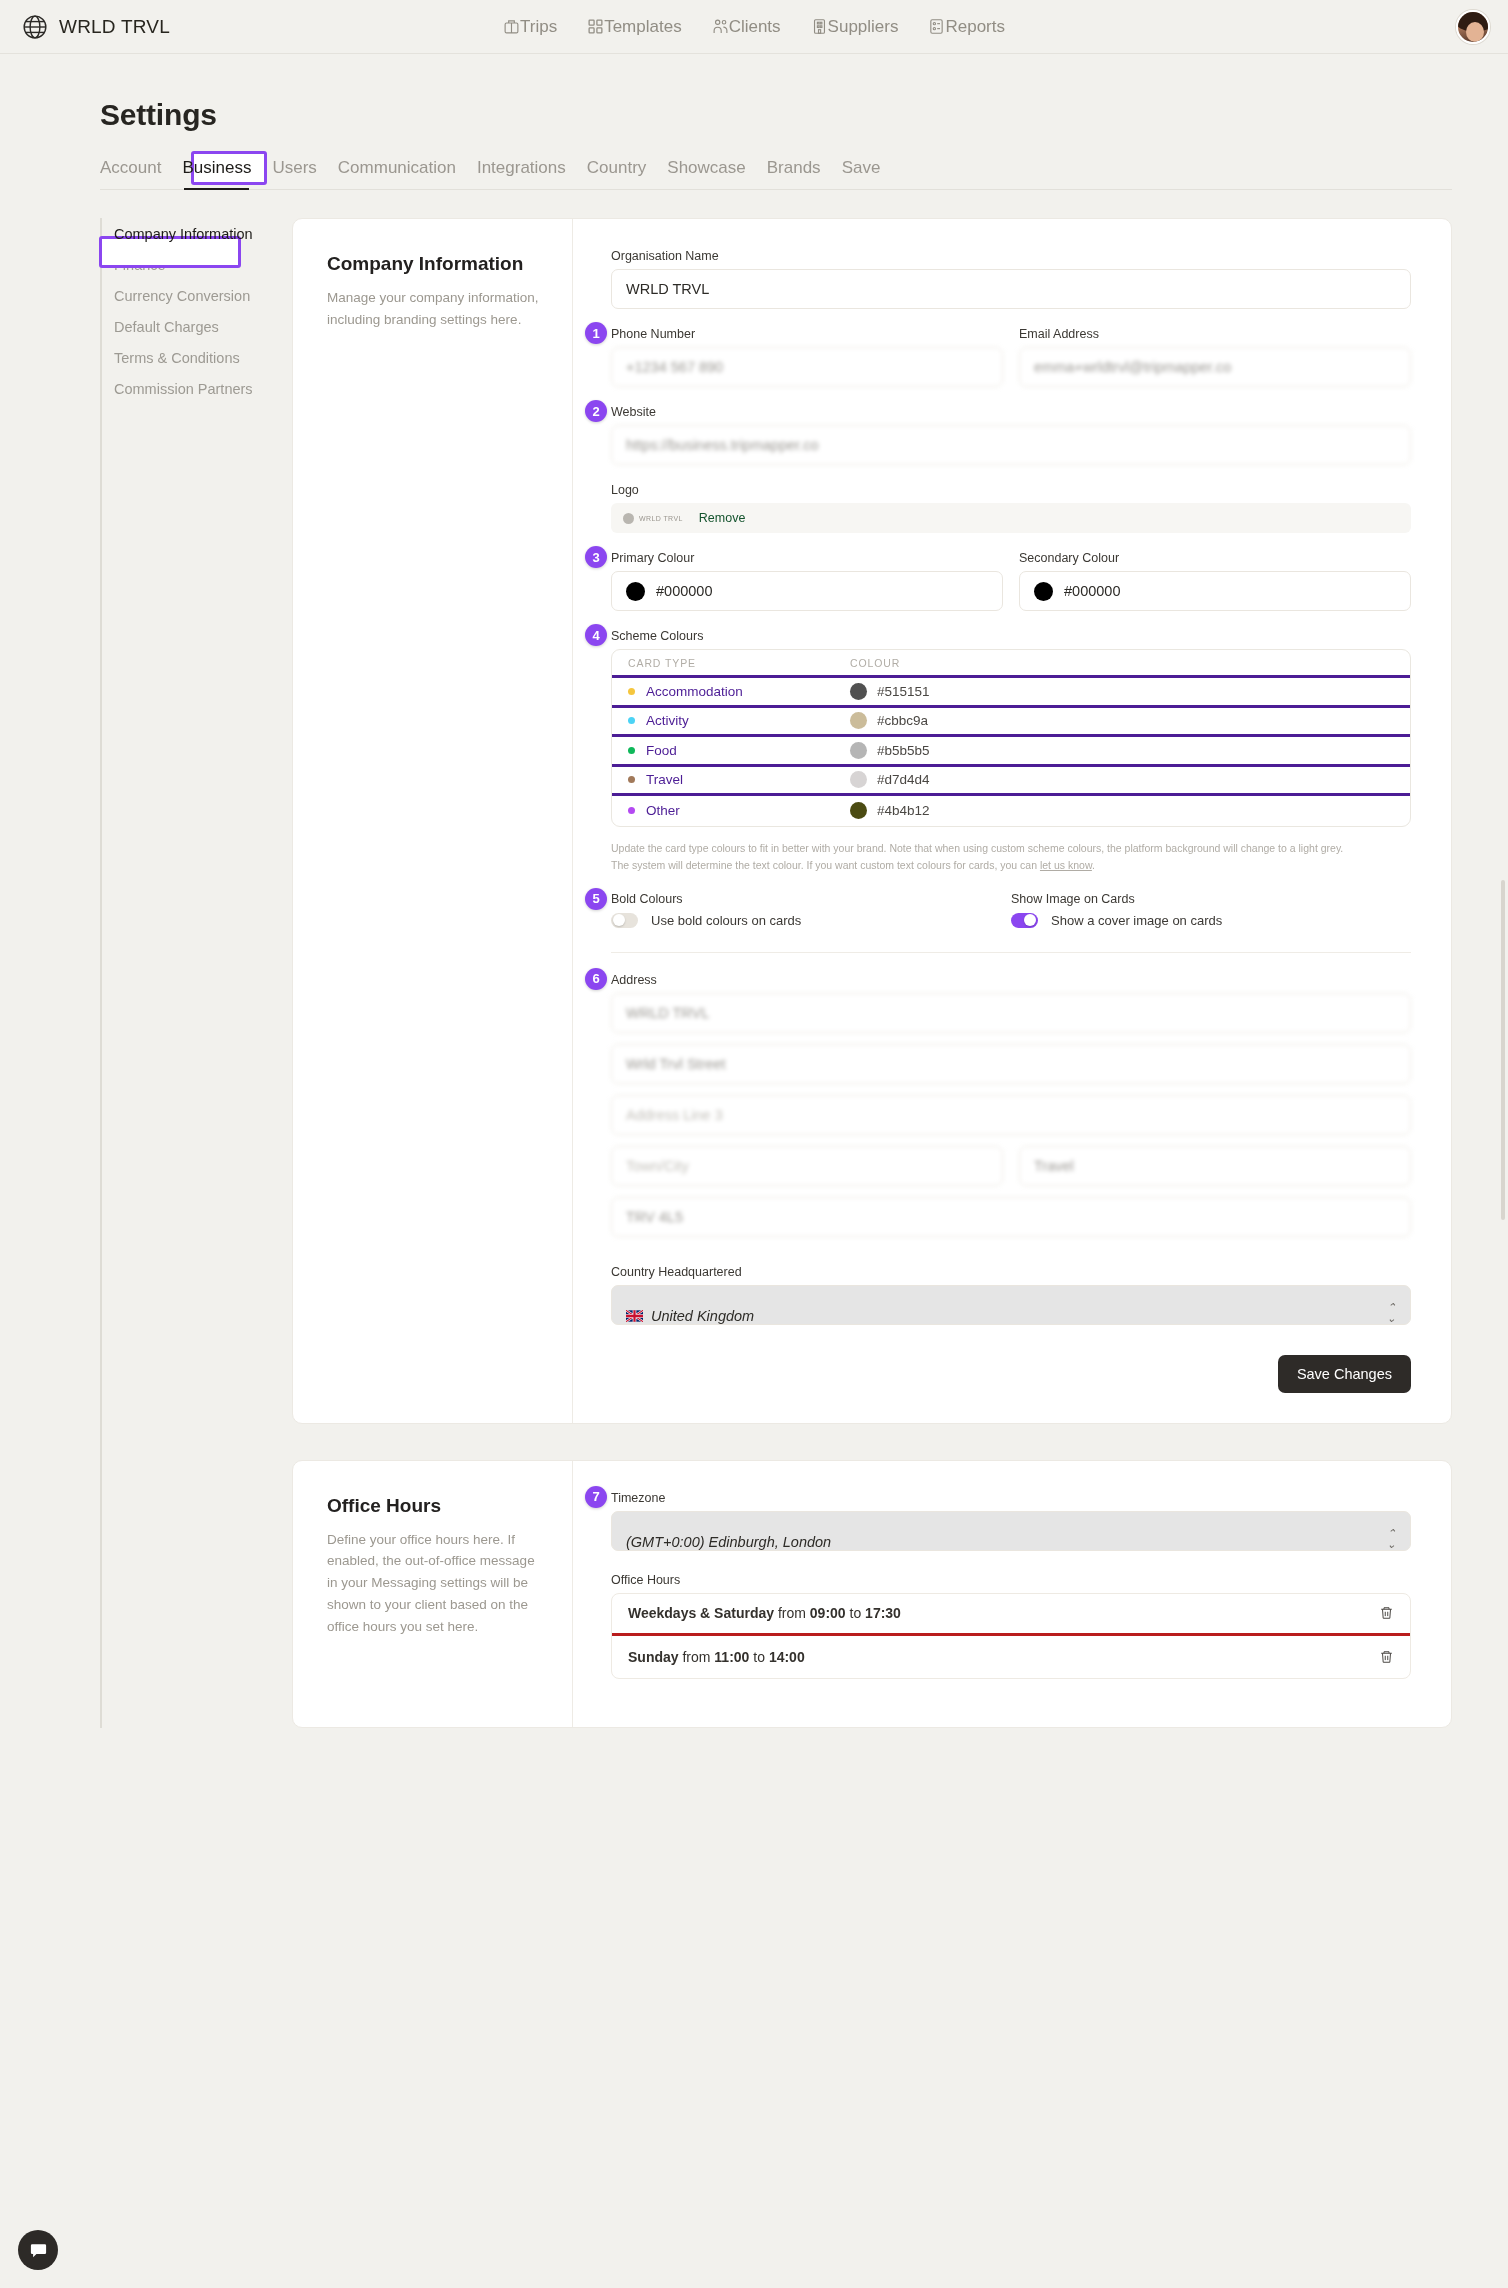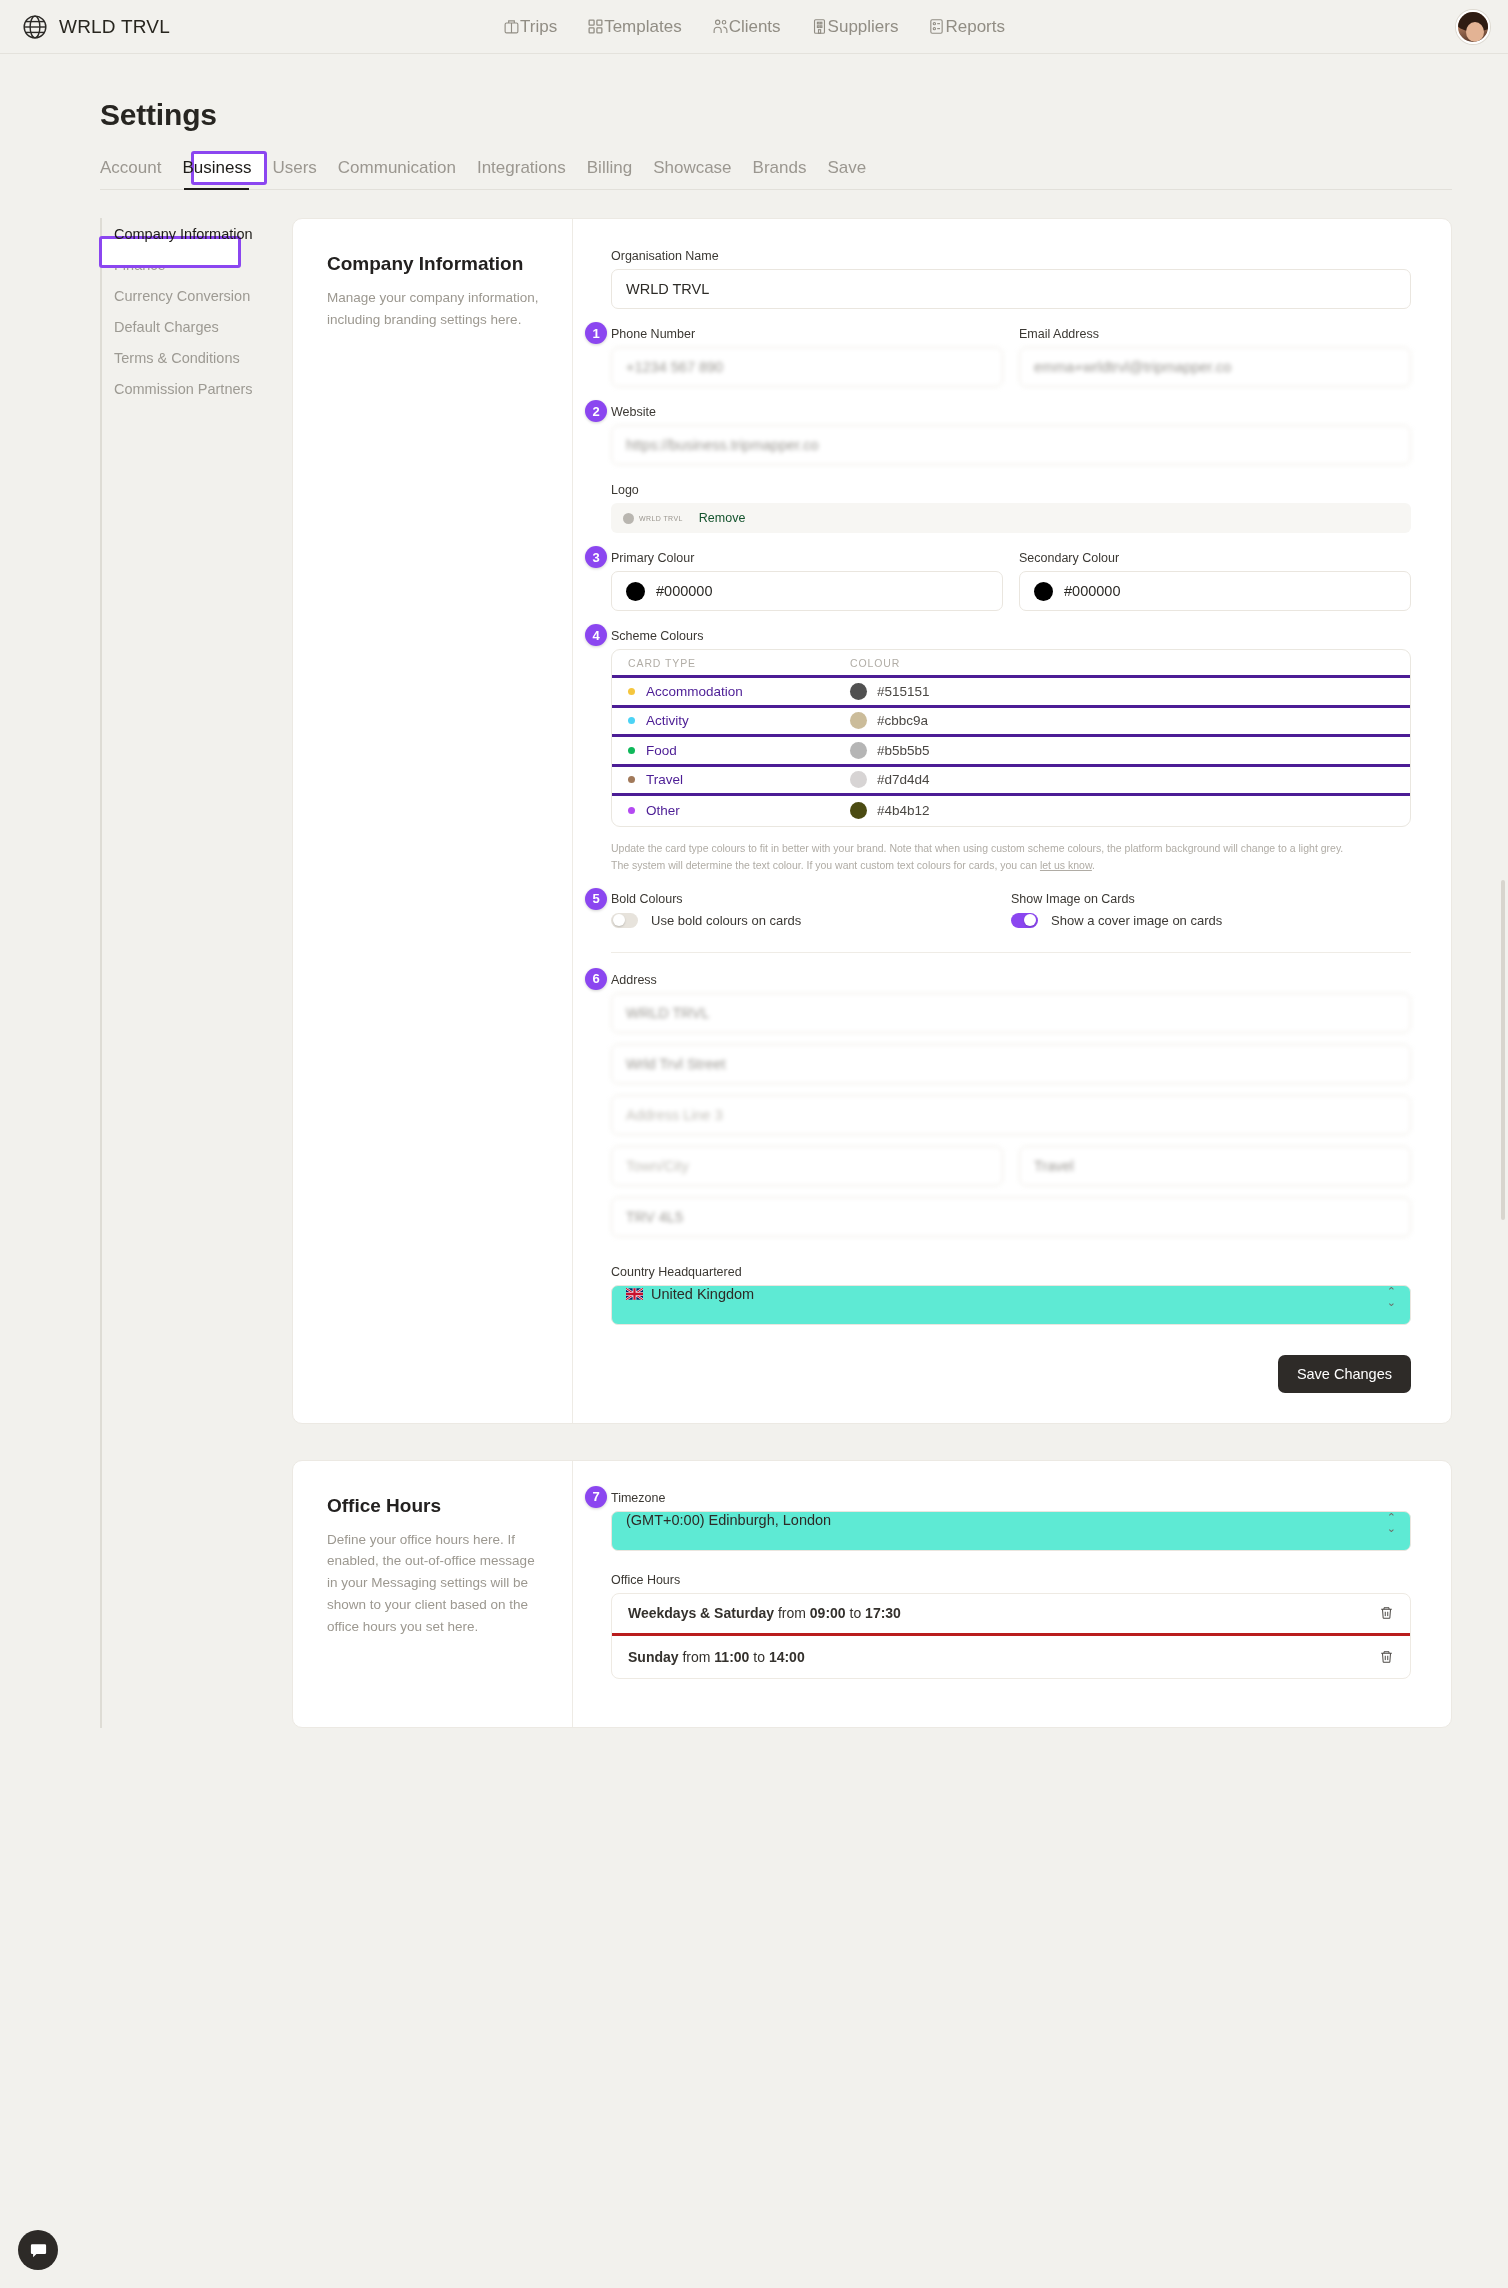--- a/index.html
+++ b/index.html
@@ -163,22 +163,22 @@
   .tg .knob { position:absolute; top:1.5px; left:2px; width:12px; height:12px;
     border-radius:50%; background:#fff; box-shadow:0 1px 2px rgba(0,0,0,.18); }
   .tg.on { background:#8b46f0; }
   .tg.on .knob { left: 13px; }
   .tg-cap { font-size: 13px; color:#3c3935; }
 
   .divider { height:1px; background:#efece6; margin: 24px 0 20px; }
 
   .select {
     width:100%; height:40px; border:1px solid #eae6df; border-radius:7px;
-    display:flex; align-items:flex-start; padding: 0 14px; font-size:14.5px; color:#2d2b27;
-    justify-content: space-between; cursor:pointer; background:#5eead4;
+    display:flex; align-items:flex-end; padding: 0 14px; font-size:14.5px; color:#2d2b27;
+    justify-content: space-between; cursor:pointer; background:#e5e5e5;font-style:italic;
   }
   .select .lft { display:flex; align-items:center; gap: 8px; }
   .chev { font-size: 11px; color:#6d6a65; line-height: 1; letter-spacing:0; }
   .flag { width:17px; height:12px; flex:none; display:block; }
 
   .save-wrap { display:flex; justify-content:flex-end; margin-top: 30px; }
   .save-btn {
     background:#2e2b28; color:#fff; font-size:14.5px; border-radius:7px;
     padding: 11px 19px; cursor:pointer; border:none;
     font-family:"Liberation Sans", sans-serif;
@@ -289,21 +289,21 @@
 
     <h1 class="page-title">Settings</h1>
 
     <div class="tabs">
       <div class="hl-box" id="tab-hl"></div>
       <div class="tab"><span class="tab-hl-label">Account</span></div>
       <div class="tab active"><span class="tab-hl-label">Business</span></div>
       <div class="tab"><span class="tab-hl-label">Users</span></div>
       <div class="tab"><span class="tab-hl-label">Communication</span></div>
       <div class="tab"><span class="tab-hl-label">Integrations</span></div>
-      <div class="tab"><span class="tab-hl-label">Billing</span></div>
+      <div class="tab"><span class="tab-hl-label">Country</span></div>
       <div class="tab"><span class="tab-hl-label">Showcase</span></div>
       <div class="tab"><span class="tab-hl-label">Brands</span></div>
       <div class="tab"><span class="tab-hl-label">Save</span></div>
     </div>
 
     <div class="cols">
 
       <div class="side">
         <div class="hl-box" id="side-hl"></div>
         <div class="side-item active"><span>Company Information</span></div>

